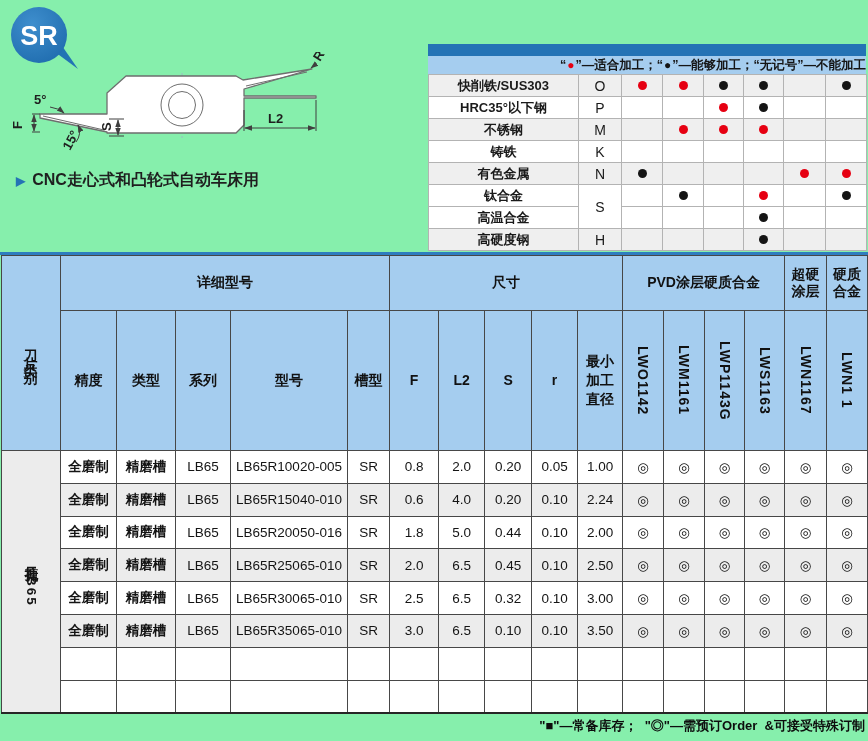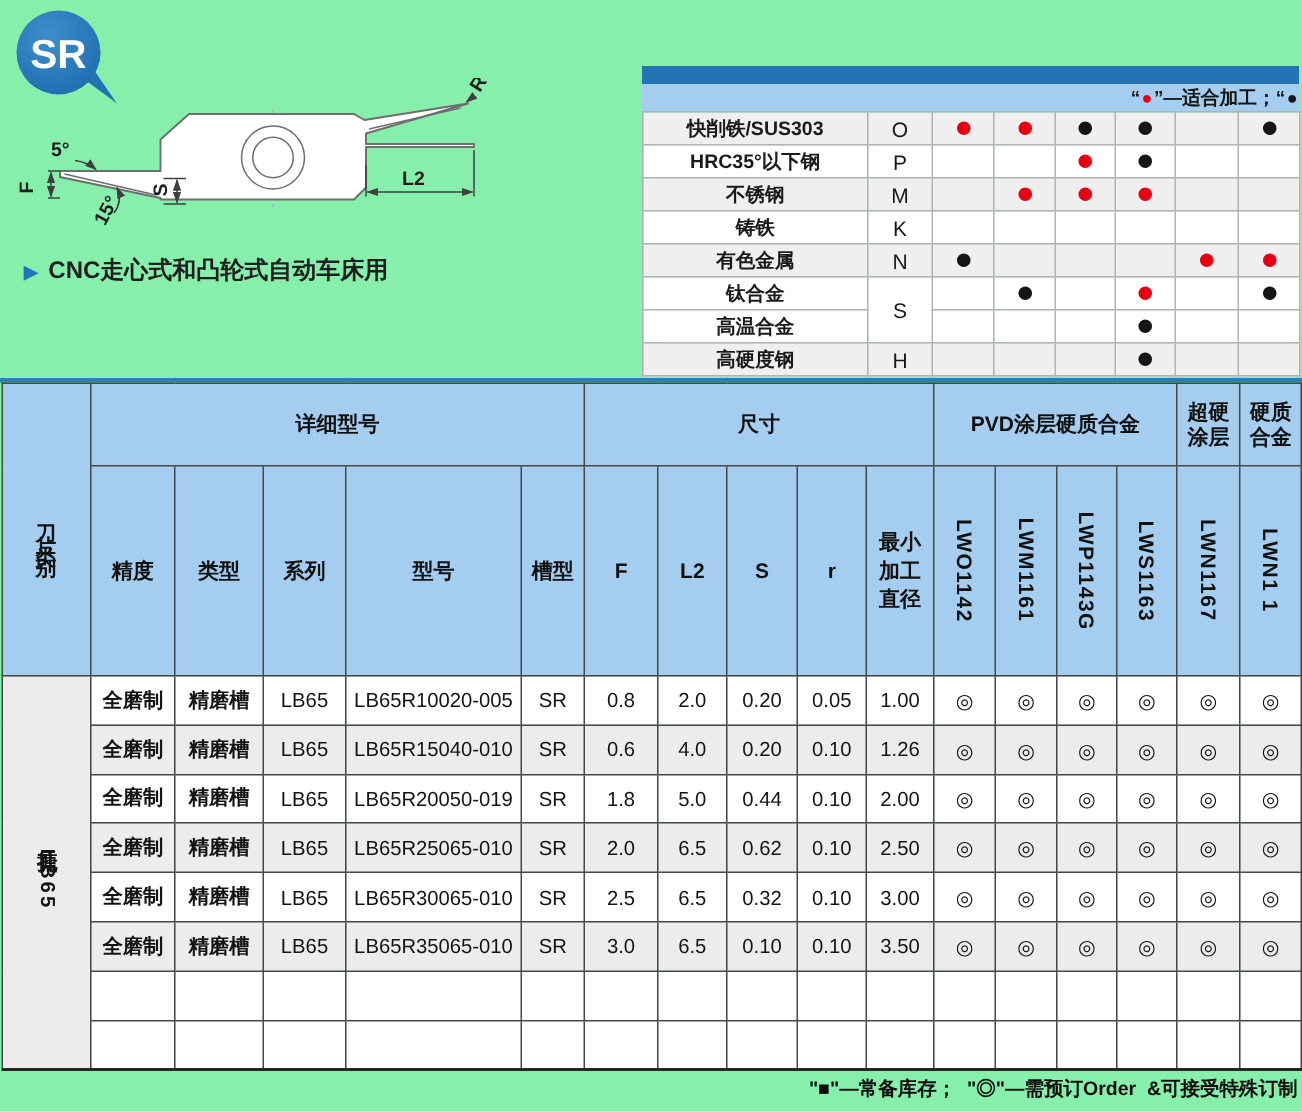--- a/index.html
+++ b/index.html
@@ -113,21 +113,21 @@
     <line class="dim" x1="306" y1="12" x2="301" y2="16" marker-end="url(#ar)"></line>
   </svg>
 
   <div class="caption">
     <span class="tri">▶</span>
     <span>CNC走心式和凸轮式自动车床用</span>
   </div>
 
   <div class="compat">
     <div class="compat-strip"></div>
-    <div class="compat-legend"><span>“</span><span class="ldot red">●</span><span>”—适合加工；“</span><span class="ldot black">●</span>
+    <div class="compat-legend"><span>“</span><span class="ldot red">●</span><span>”—适合加工；“</span><span class="ldot black">●</span><span>”—能够加工；“无记号”—不能加工</span>
     </div>
     <table class="compat-table">
       <colgroup>
           <col style="width:150px">
           <col style="width:43px">
           <col style="width:41px">
           <col style="width:41px">
           <col style="width:40px">
           <col style="width:40px">
           <col style="width:42px">
@@ -295,33 +295,33 @@
           <tr class="shade">
             <td class="cjk">全磨制</td>
             <td class="cjk">精磨槽</td>
             <td>LB65</td>
             <td>LB65R15040-010</td>
             <td>SR</td>
             <td>0.6</td>
             <td>4.0</td>
             <td>0.20</td>
             <td>0.10</td>
-            <td>1.26</td>
-            <td class="mark">◎</td>
-            <td class="mark">◎</td>
-            <td class="mark">◎</td>
-            <td class="mark">◎</td>
-            <td class="mark">◎</td>
-            <td class="mark">◎</td>
-          </tr>
-          <tr>
-            <td class="cjk">全磨制</td>
-            <td class="cjk">精磨槽</td>
-            <td>LB65</td>
-            <td>LB65R20050-019</td>
+            <td>2.24</td>
+            <td class="mark">◎</td>
+            <td class="mark">◎</td>
+            <td class="mark">◎</td>
+            <td class="mark">◎</td>
+            <td class="mark">◎</td>
+            <td class="mark">◎</td>
+          </tr>
+          <tr>
+            <td class="cjk">全磨制</td>
+            <td class="cjk">精磨槽</td>
+            <td>LB65</td>
+            <td>LB65R20050-016</td>
             <td>SR</td>
             <td>1.8</td>
             <td>5.0</td>
             <td>0.44</td>
             <td>0.10</td>
             <td>2.00</td>
             <td class="mark">◎</td>
             <td class="mark">◎</td>
             <td class="mark">◎</td>
             <td class="mark">◎</td>
@@ -329,21 +329,21 @@
             <td class="mark">◎</td>
           </tr>
           <tr class="shade">
             <td class="cjk">全磨制</td>
             <td class="cjk">精磨槽</td>
             <td>LB65</td>
             <td>LB65R25065-010</td>
             <td>SR</td>
             <td>2.0</td>
             <td>6.5</td>
-            <td>0.62</td>
+            <td>0.45</td>
             <td>0.10</td>
             <td>2.50</td>
             <td class="mark">◎</td>
             <td class="mark">◎</td>
             <td class="mark">◎</td>
             <td class="mark">◎</td>
             <td class="mark">◎</td>
             <td class="mark">◎</td>
           </tr>
           <tr>

